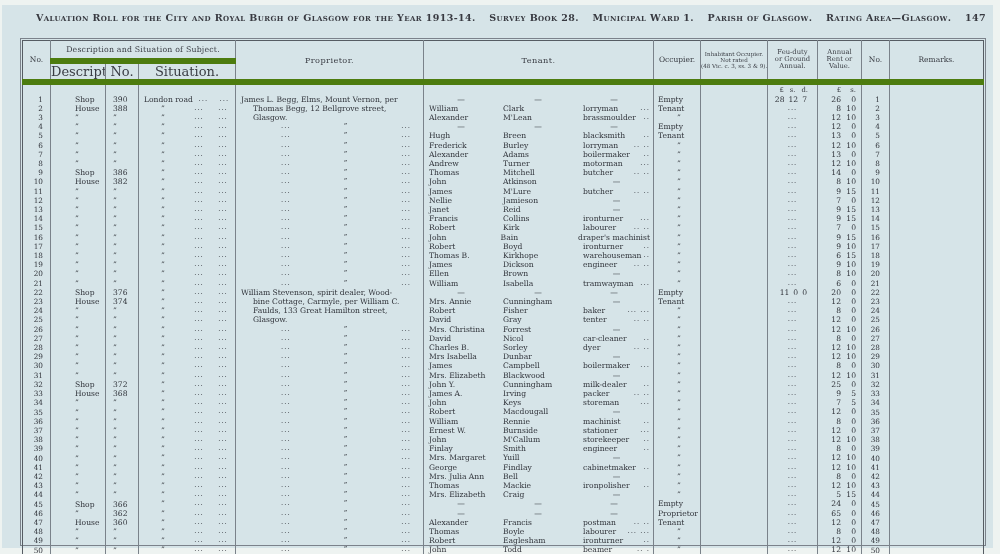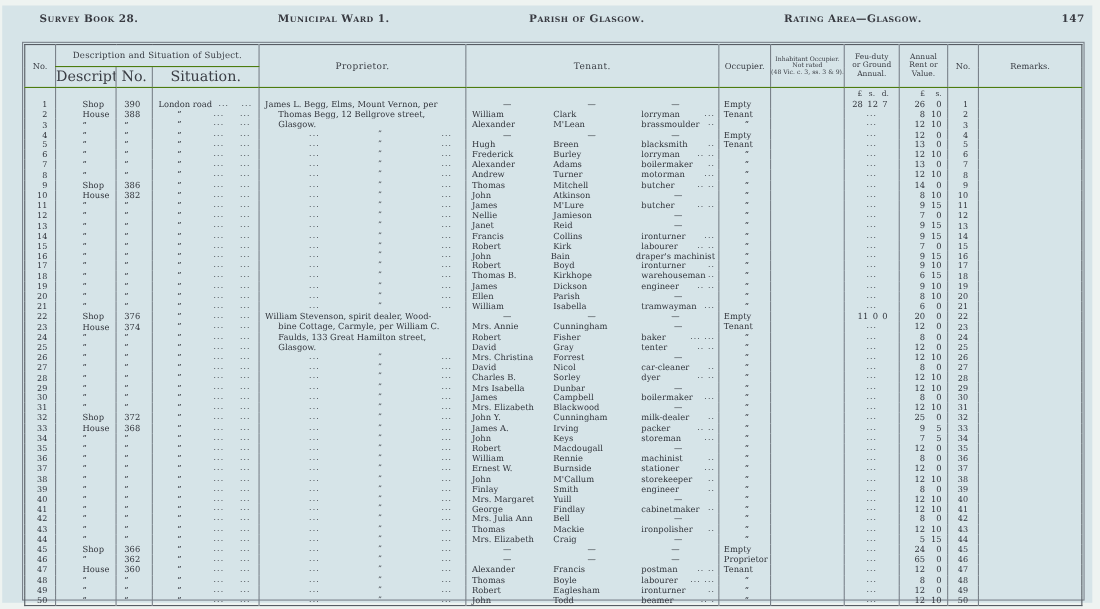--- a/index.html
+++ b/index.html
@@ -21,21 +21,21 @@
     position:absolute;left:20px;top:38px;width:966px;height:508px;
     border:1px solid #7b828b;padding:1px;box-sizing:border-box;background:#d6e4e8;
   }
   table{
     border-collapse:collapse;table-layout:fixed;width:100%;height:100%;
     border:1.5px solid #565c63;color:#31343b;
   }
   th,td{padding:0;border-left:1px solid #7a828a;overflow:hidden;white-space:nowrap;}
   tr.h1 th:first-child, tbody td:first-child, tr.cur td:first-child{border-left:none;}
   th{font-weight:normal;color:#3a3d44;vertical-align:middle;text-align:center;}
-  .bb{border-bottom:1px solid #4d7c0f;}
+  .bb{border-bottom:6px solid #4d7c0f;}
   tr.h1{height:20px} tr.h2{height:19px} tr.cur{height:10px}
   .f-no{font-size:7.5px}
   .f-group{font-size:7.8px;letter-spacing:.2px}
   .f-sub{font-size:13px}
   .f-big{font-size:8.2px;letter-spacing:.4px}
   .f-inh{font-size:5.6px;line-height:6.1px}
   .f-3l{font-size:6.8px;line-height:7.3px}
   .f-inh span,.f-3l span{display:block}
   
   tr.cur td{vertical-align:top;font-size:6.8px;color:#3a3d44;}
@@ -67,20 +67,21 @@
   .rent .rl{width:22px;text-align:right}
   .rent .rs{width:15px;text-align:right}
   .c-no2{text-align:right;padding-right:9px;font-size:7.3px}
 </style>
 </head>
 <body>
 
 <div class="paper"></div>
 
 <div class="top-line">
+  <span>Valuation Roll for the City and Royal Burgh of Glasgow for the Year 1913-14.</span>
   <span>Survey Book 28.</span>
   <span>Municipal Ward 1.</span>
   <span>Parish of Glasgow.</span>
   <span>Rating Area—Glasgow.</span>
   <span>147</span>
 </div>
 
 <div class="tbl-wrap">
 <table>
   <colgroup>
@@ -1076,21 +1077,21 @@
           <td>
             <div class="cell pr dots">
               <span class="dg">...</span>
               <span class="dg">”</span>
               <span class="dg">...</span>
             </div>
           </td>
           <td>
             <div class="cell ten">
               <span class="tf">Ellen</span>
-              <span class="tl">Parish</span>
+              <span class="tl">Brown</span>
               <span class="to">
                 <span class="occ dash">—</span>
                 <span class="od dg"></span>
               </span>
             </div>
           </td>
           <td>
             <div class="cell occr">
               <span class="dash">”</span>
             </div>

